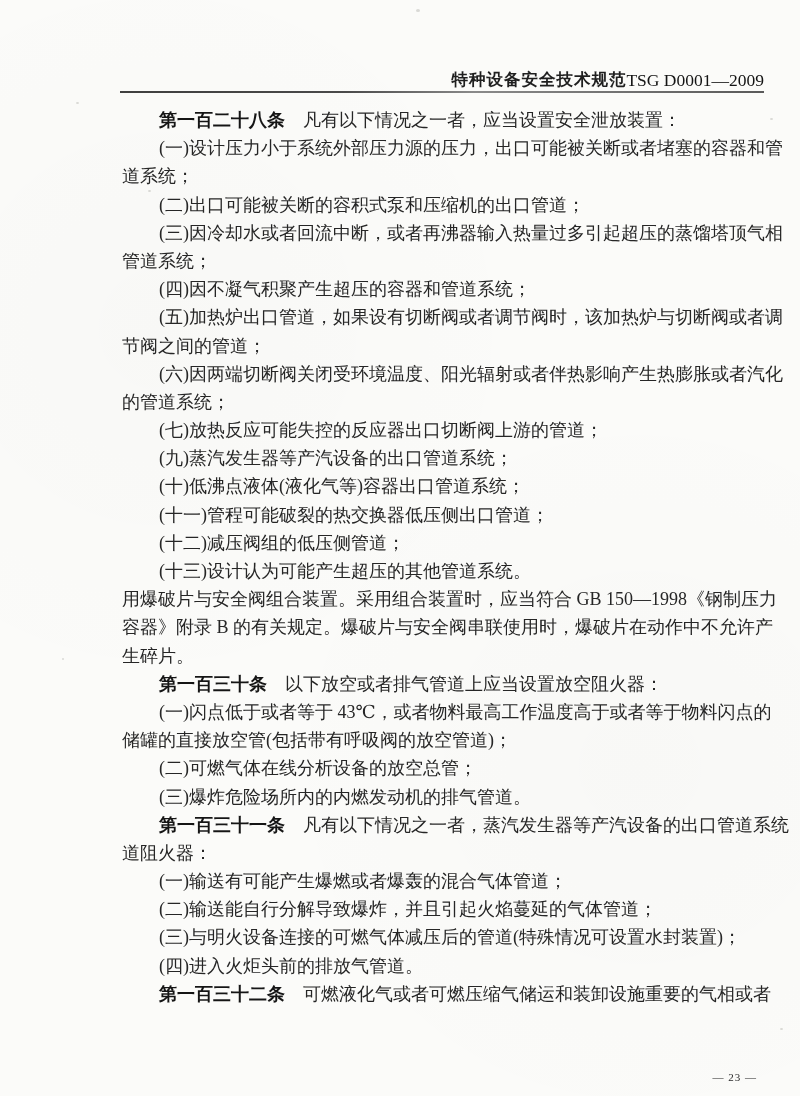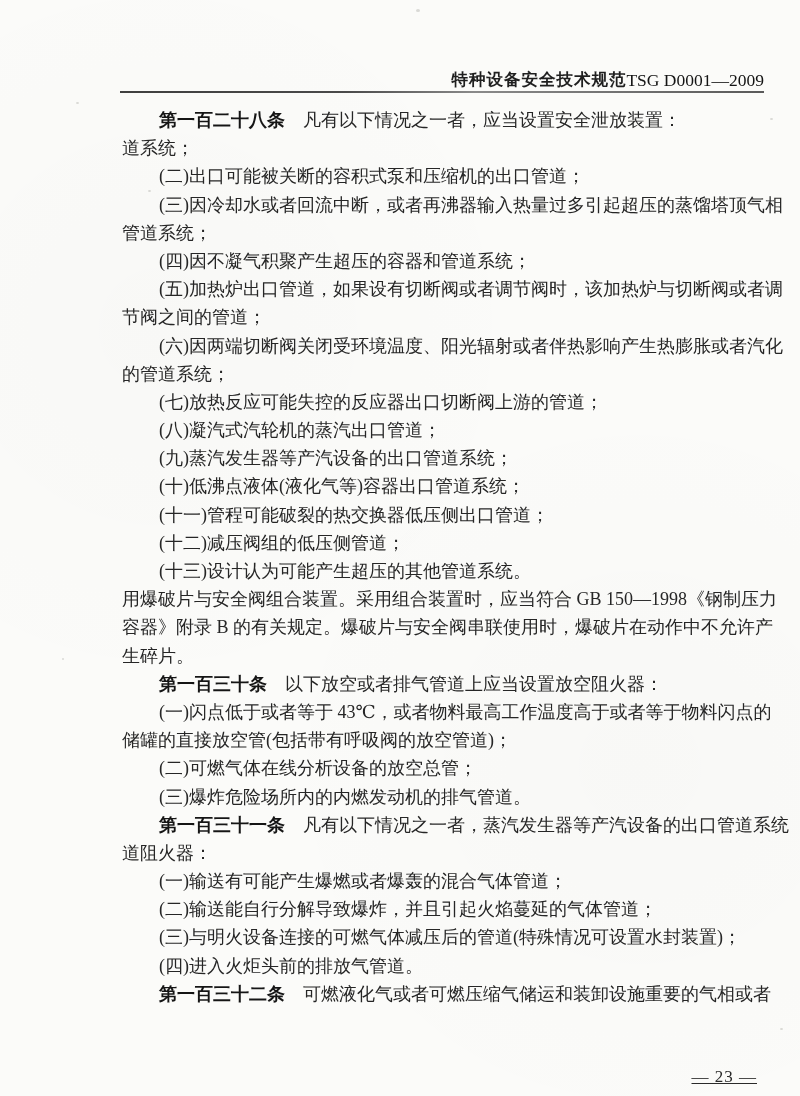--- a/index.html
+++ b/index.html
@@ -60,25 +60,24 @@
     text-align: left;
     white-space: nowrap;
   }
   .line { height: 28.2px; }
   .line.indent { padding-left: 37px; }
   .lead { font-weight: bold; color: #151515; }
   .page-footer {
     position: absolute;
     right: 43px;
     top: 1066px;
-    font-size: 17px;
+    font-size: 11px;
     line-height: 22px;
     color: #2a2a2a;
     letter-spacing: 1px;
-    text-decoration: underline;
   }
   .speck {
     position: absolute;
     background: #8a8a84;
     border-radius: 50%;
     opacity: 0.3;
   }
 </style>
 </head>
 <body>
@@ -87,31 +86,31 @@
 
   <div class="page-header">
     <span class="header-title">特种设备安全技术规范</span>
     <span class="header-code">TSG D0001—2009</span>
   </div>
 
   <div class="header-rule"></div>
 
   <div class="document-body">
       <div class="line indent"><span class="lead">第一百二十八条</span><span>　凡有以下情况之一者，应当设置安全泄放装置：</span></div>
+      <div class="line indent"><span>(一)设计压力小于系统外部压力源的压力，出口可能被关断或者堵塞的容器和管</span></div>
       <div class="line"><span>道系统；</span></div>
       <div class="line indent"><span>(二)出口可能被关断的容积式泵和压缩机的出口管道；</span></div>
       <div class="line indent"><span>(三)因冷却水或者回流中断，或者再沸器输入热量过多引起超压的蒸馏塔顶气相</span></div>
       <div class="line"><span>管道系统；</span></div>
       <div class="line indent"><span>(四)因不凝气积聚产生超压的容器和管道系统；</span></div>
       <div class="line indent"><span>(五)加热炉出口管道，如果设有切断阀或者调节阀时，该加热炉与切断阀或者调</span></div>
       <div class="line"><span>节阀之间的管道；</span></div>
       <div class="line indent"><span>(六)因两端切断阀关闭受环境温度、阳光辐射或者伴热影响产生热膨胀或者汽化</span></div>
       <div class="line"><span>的管道系统；</span></div>
       <div class="line indent"><span>(七)放热反应可能失控的反应器出口切断阀上游的管道；</span></div>
-      <div class="line indent"><span>(八)凝汽式汽轮机的蒸汽出口管道；</span></div>
       <div class="line indent"><span>(九)蒸汽发生器等产汽设备的出口管道系统；</span></div>
       <div class="line indent"><span>(十)低沸点液体(液化气等)容器出口管道系统；</span></div>
       <div class="line indent"><span>(十一)管程可能破裂的热交换器低压侧出口管道；</span></div>
       <div class="line indent"><span>(十二)减压阀组的低压侧管道；</span></div>
       <div class="line indent"><span>(十三)设计认为可能产生超压的其他管道系统。</span></div>
       <div class="line"><span>用爆破片与安全阀组合装置。采用组合装置时，应当符合 GB 150—1998《钢制压力</span></div>
       <div class="line"><span>容器》附录 B 的有关规定。爆破片与安全阀串联使用时，爆破片在动作中不允许产</span></div>
       <div class="line"><span>生碎片。</span></div>
       <div class="line indent"><span class="lead">第一百三十条</span><span>　以下放空或者排气管道上应当设置放空阻火器：</span></div>
       <div class="line indent"><span>(一)闪点低于或者等于 43℃，或者物料最高工作温度高于或者等于物料闪点的</span></div>

